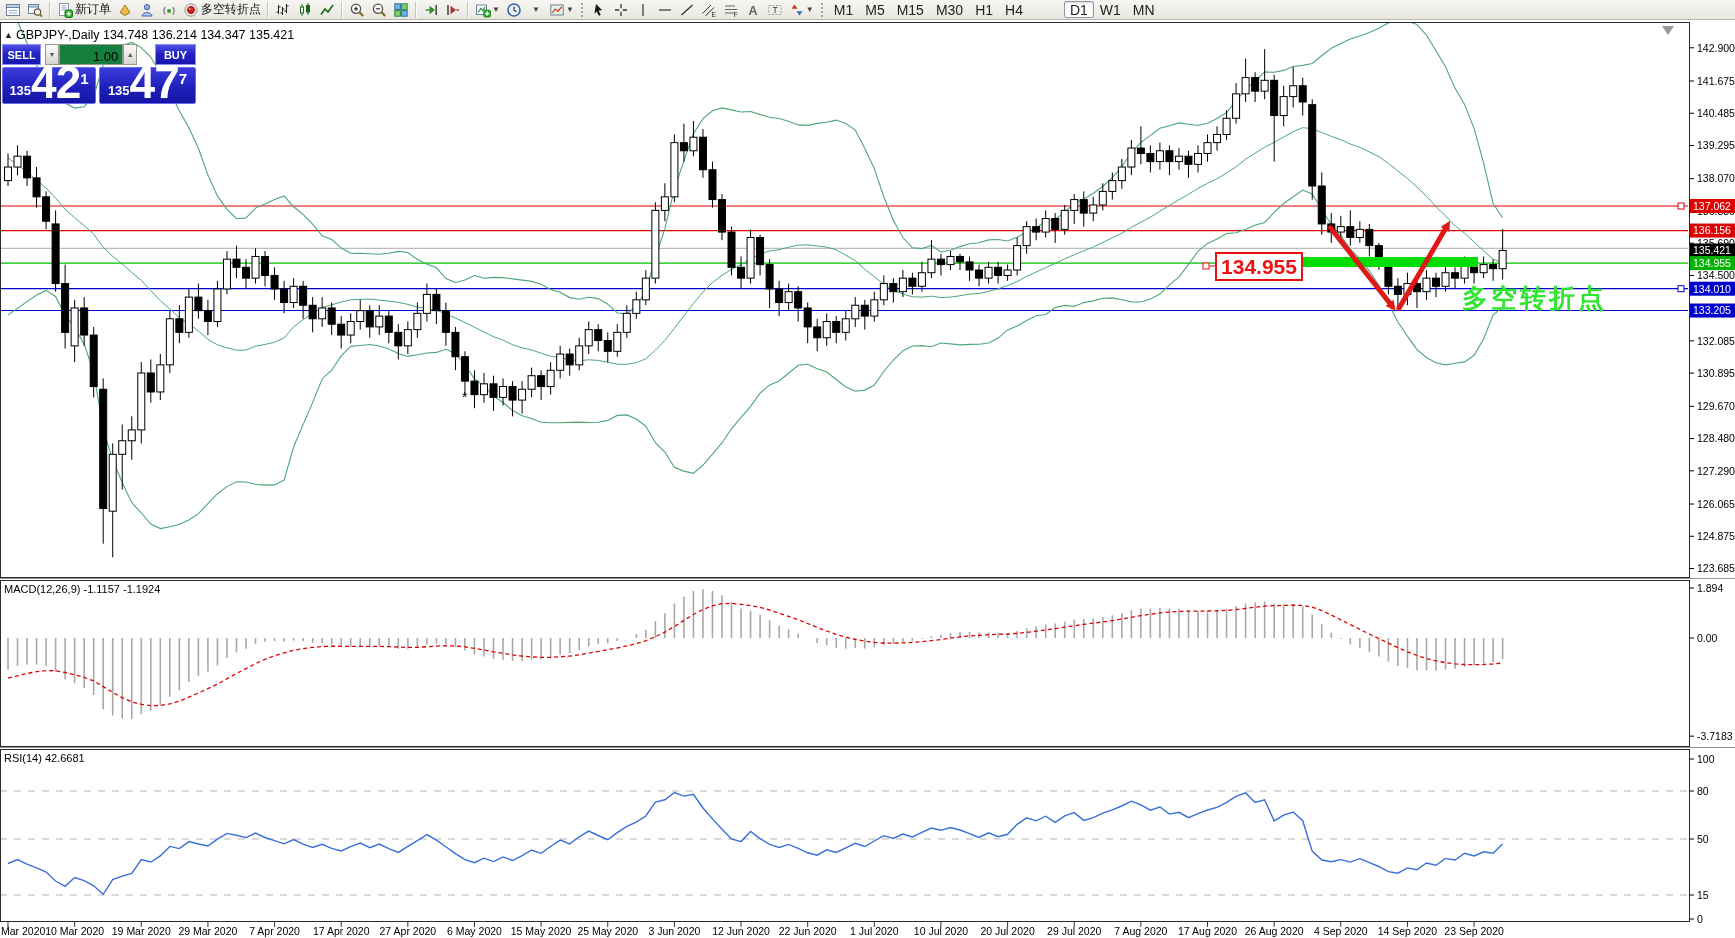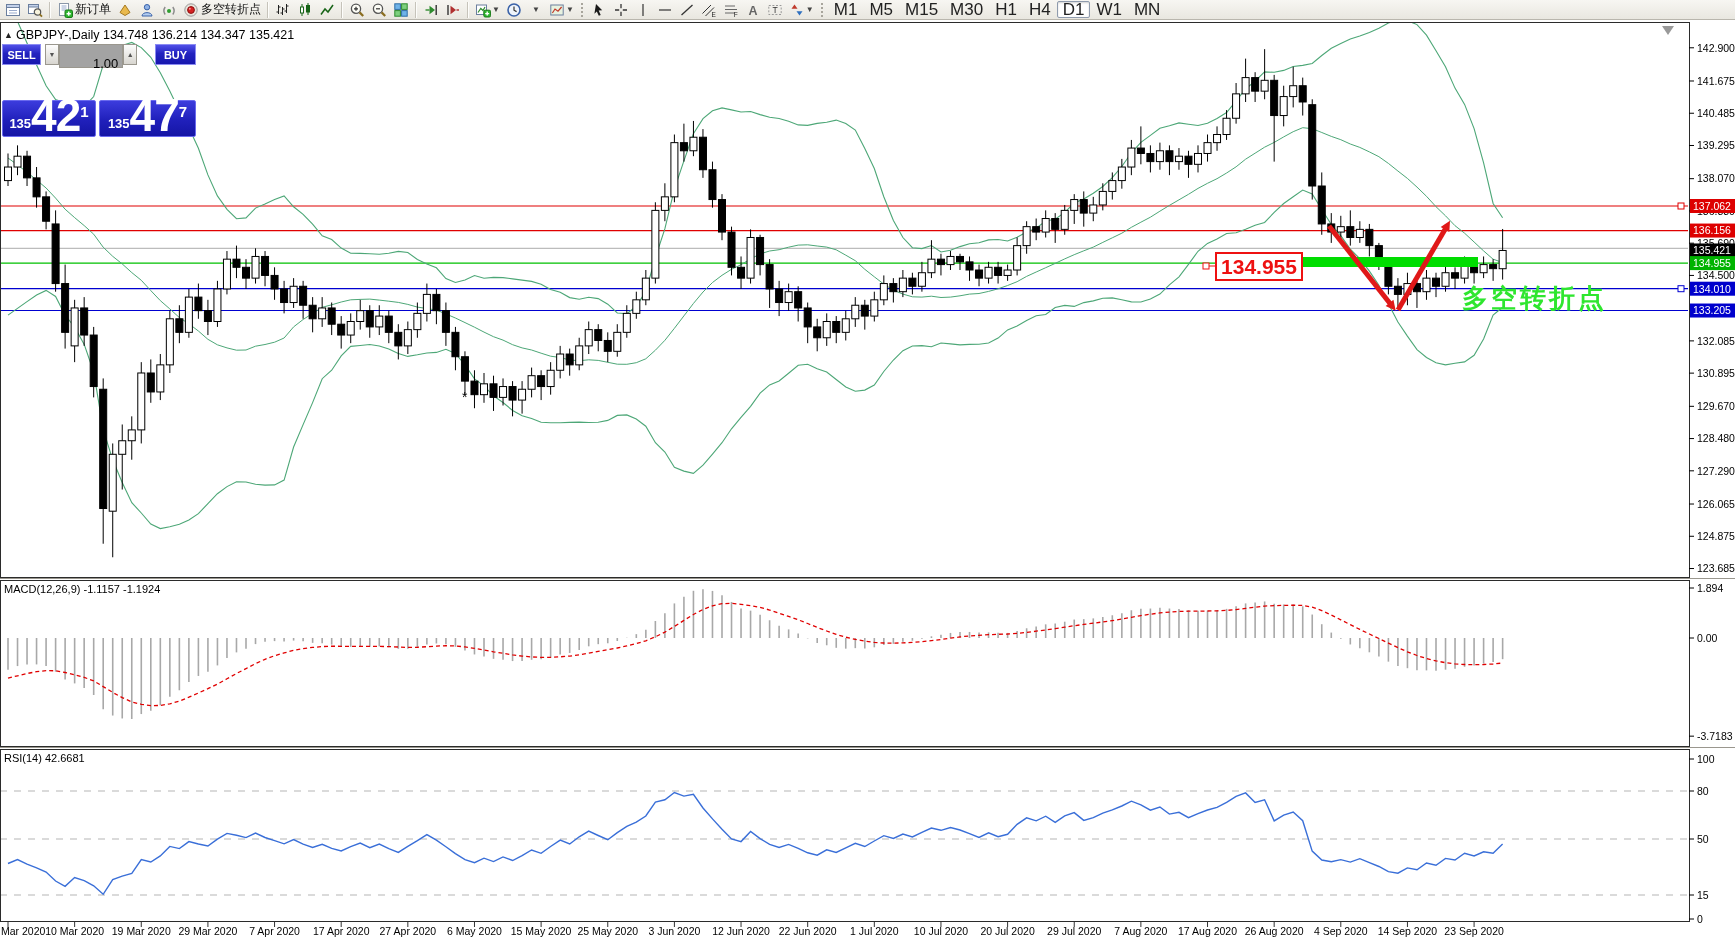--- a/index.html
+++ b/index.html
@@ -10,39 +10,39 @@
   #toolbar { position:absolute; left:0; top:0; width:1735px; height:20px;
     background:linear-gradient(#f7f6f2,#e9e7e0); border-bottom:1px solid #b9b6ad;
     display:flex; align-items:center; padding:0 2px; }
   .tb-btn { height:18px; min-width:21px; display:flex; align-items:center; justify-content:center;
     padding:16px 2px; border:1px solid transparent; border-radius:2px; cursor:default; }
   .tb-btn svg { width:16px; height:16px; display:block; }
   .tb-label { font-size:12px; color:#111; margin-left:2px; white-space:nowrap; }
   .tb-caret { font-size:8px; color:#444; margin-left:1px; }
   .tb-sep { width:2px; height:16px; border-left:1px solid #c6c3ba; border-right:1px solid #fdfdfb; margin:0 3px; }
   .tb-handle { width:3px; height:14px; border-left:2px dotted #a8a59c; margin:0 4px; }
-  .tb-tf { font-size:17px; color:#222; padding:1px 5px; height:17px; display:flex; align-items:center;
+  .tb-tf { font-size:14px; color:#222; padding:1px 5px; height:17px; display:flex; align-items:center;
     border:1px solid transparent; border-radius:2px; }
-  .tb-tf.active { background:#ffffff; border:1px solid #8f9bad; box-shadow:inset 0 1px 2px rgba(0,0,0,.18); }
+  .tb-tf.active { background:#ffffff; border:1px solid #8f9bad; box-shadow:inset 0 1px 2px rgba(0,0,0,.18);margin-left:35px; }
 
   
   #oneclick { position:absolute; left:2px; top:44px; width:194px; height:60px; z-index:5; }
   .oc-row1 { position:absolute; left:0; top:0; width:194px; height:21px; display:flex; }
   .oc-btn { background:linear-gradient(#5050e8,#2323c0 45%,#1717ae); border:1px solid #8b8bf2;
     color:#fff; font-size:11px; font-weight:bold; display:flex; align-items:center; justify-content:center;
     border-radius:0; }
   #oc-sell-btn { width:43px; }
   #oc-buy-btn { width:45px; margin-left:18px; }
   .oc-spin { width:15px; background:linear-gradient(#fdfdfd,#d8d6d0); border:1px solid #9a978e;
     font-size:7px; color:#555; display:flex; align-items:center; justify-content:center; }
-  #oc-vol { width:70px; border:1px solid #9a978e; font-size:13px; text-align:right; padding:11px 4px;
-    color:#000; background:#a3a3a3; }
+  #oc-vol { width:70px; border:1px solid #9a978e; font-size:13px; text-align:right; padding:4px 4px;
+    color:#000; background:#15803d; }
   .oc-price { position:absolute; top:23px; height:37px; background:linear-gradient(#3c3cdd,#2020bb 55%,#1515a5);
     border:1px solid #6a6aee; border-radius:2px; color:#fff; display:flex; align-items:flex-end;
-    justify-content:center; padding-bottom:1px;margin-top:33px; }
+    justify-content:center; padding-bottom:1px; }
   #oc-sell-price { left:0; width:94px; }
   #oc-buy-price { left:97px; width:97px; }
   .oc-small { font-size:13px; font-weight:bold; margin-bottom:4px; }
   .oc-big { font-size:46px; font-weight:bold; line-height:0.82; letter-spacing:-1px; }
   .oc-sup { font-size:15px; font-weight:bold; align-self:flex-start; margin-top:2px; }
 </style>
 </head>
 <body>
 
 <div id="app">

